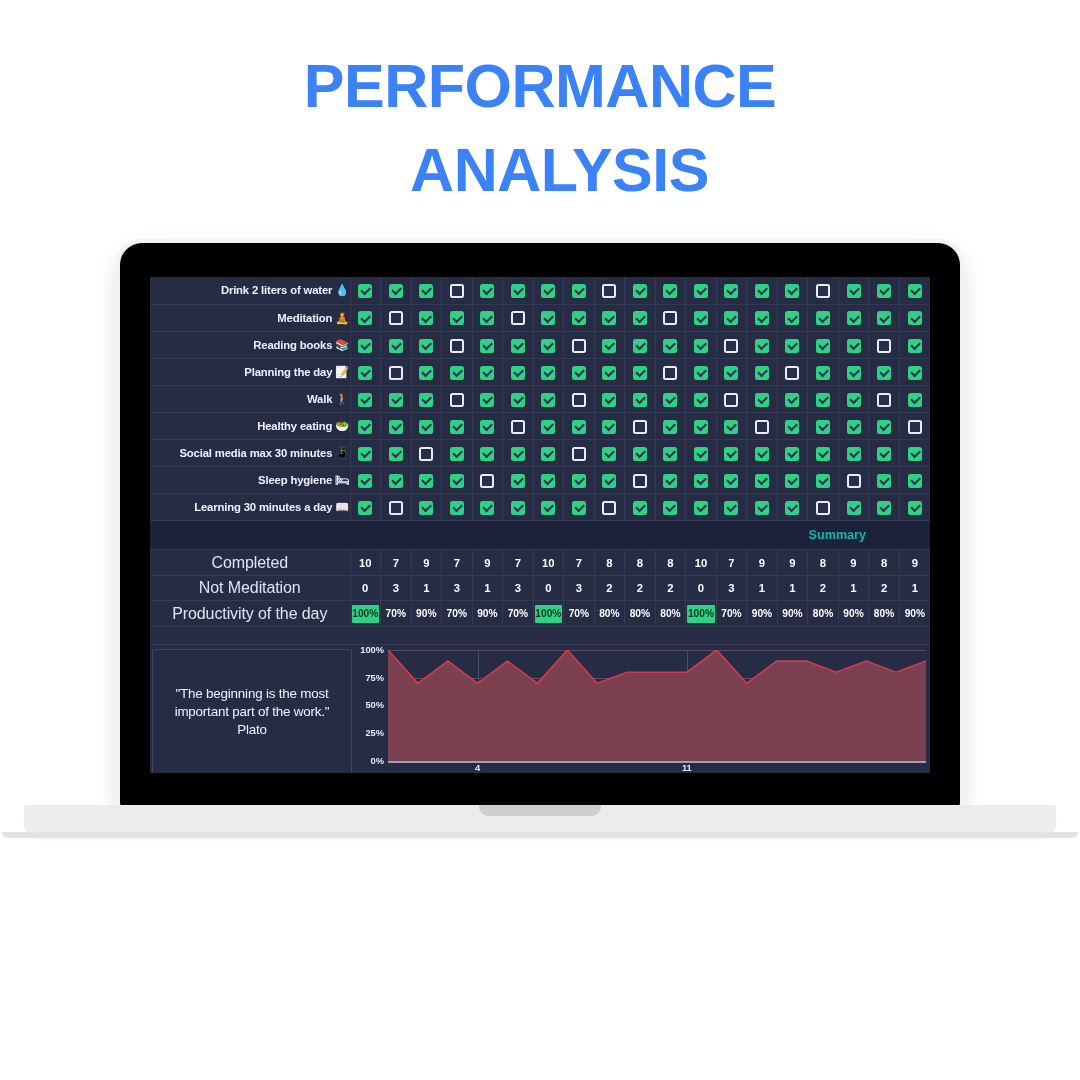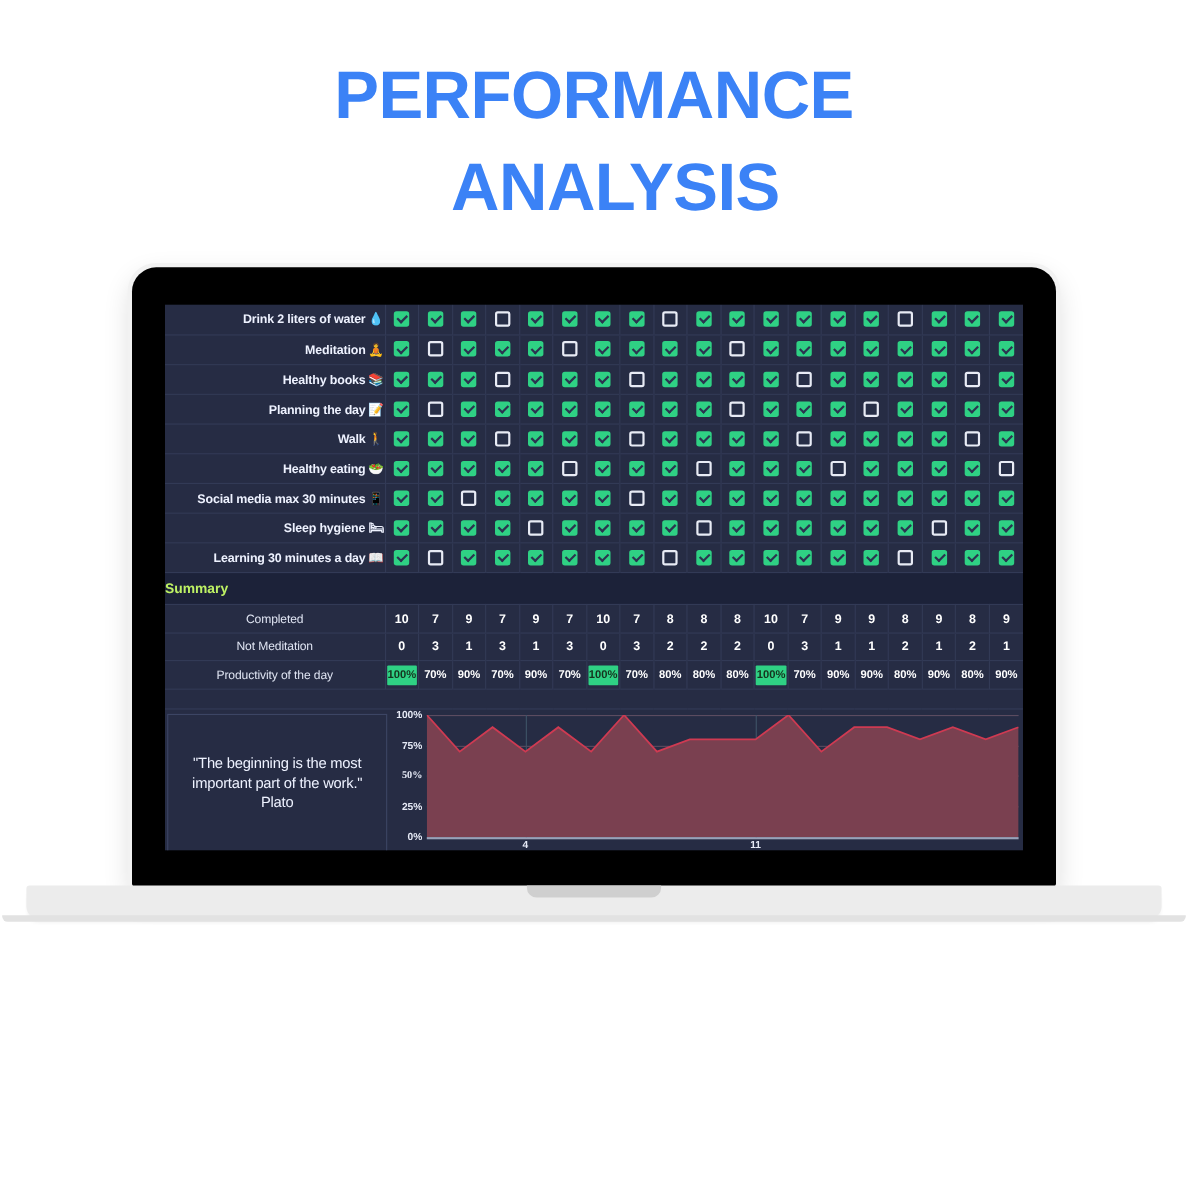--- a/index.html
+++ b/index.html
@@ -71,27 +71,27 @@
   .box.on{background:#2fd184;}
   .box.on:after{
     content:"";position:absolute;left:3px;top:3.3px;width:7px;height:3.6px;
     border-left:2.2px solid #2c3350;border-bottom:2.2px solid #2c3350;
     transform:rotate(-45deg);
   }
   .box.off{background:#272e47;border:2px solid #e8ebf5;}
 
   
   .sumhdr td{
-    height:28px;background:#1c2239;color:#bef264;
-    font-size:12.6px;font-weight:bold;text-align:left;
+    height:28px;background:#1c2239;color:#14b8a6;
+    font-size:12.6px;font-weight:bold;text-align:right;
     padding-right:64px;border-bottom:1px solid #323a56;
   }
   .srow{height:25.5px;border-bottom:1px solid #323a56;}
   .slabel{
-    text-align:center;color:#dfe4f2;font-size:11px;
+    text-align:center;color:#dfe4f2;font-size:16px;
     padding-right:8px;letter-spacing:-0.1px;
   }
   .snum{
     text-align:center;color:#ffffff;font-size:11.3px;font-weight:bold;
     border-left:1px solid #323a56;
     margin-left:19px;
   }
   .pcell{
     text-align:center;font-size:10.2px;font-weight:bold;color:#ffffff;
     border-left:1px solid #323a56;padding:0;
@@ -189,21 +189,21 @@
                 <td class="cell"><span class="box on"></span></td>
                 <td class="cell"><span class="box on"></span></td>
                 <td class="cell"><span class="box on"></span></td>
                 <td class="cell"><span class="box on"></span></td>
                 <td class="cell"><span class="box on"></span></td>
                 <td class="cell"><span class="box on"></span></td>
                 <td class="cell"><span class="box on"></span></td>
                 <td class="cell"><span class="box on"></span></td>
               </tr>
               <tr class="hrow">
-                <td class="hlabel"><span>Healthy books</span> <span class="emo">📚</span></td>
+                <td class="hlabel"><span>Reading books</span> <span class="emo">📚</span></td>
                 <td class="cell"><span class="box on"></span></td>
                 <td class="cell"><span class="box on"></span></td>
                 <td class="cell"><span class="box on"></span></td>
                 <td class="cell"><span class="box off"></span></td>
                 <td class="cell"><span class="box on"></span></td>
                 <td class="cell"><span class="box on"></span></td>
                 <td class="cell"><span class="box on"></span></td>
                 <td class="cell"><span class="box off"></span></td>
                 <td class="cell"><span class="box on"></span></td>
                 <td class="cell"><span class="box on"></span></td>
@@ -468,21 +468,21 @@
               <span>"The beginning is the most important part of the work."</span>
               <br>
               <span>Plato</span>
             </p>
           </div>
           <div class="chartwrap">
             <div class="chart">
               <div class="ylabels" id="chart-ylabels">
                   <span style="top: 111px;">0%</span>
                   <span style="top: 83.25px;">25%</span>
-                  <span style="top: 55.5px; font-family: Liberation Serif, serif;">50%</span>
+                  <span style="top: 55.5px;">50%</span>
                   <span style="top: 27.75px;">75%</span>
                   <span style="top: 0px;">100%</span>
                 </div>
               <div class="plot" id="chart-plot">
                   <div class="gl" style="top: 83.25px;"></div>
                   <div class="gl" style="top: 55.5px;"></div>
                   <div class="gl" style="top: 27.75px;"></div>
                   <div class="gl" style="top: 0px;"></div>
                   <div class="vl" style="left: 16.6667%;"></div>
                   <div class="vl" style="left: 55.5556%;"></div>

